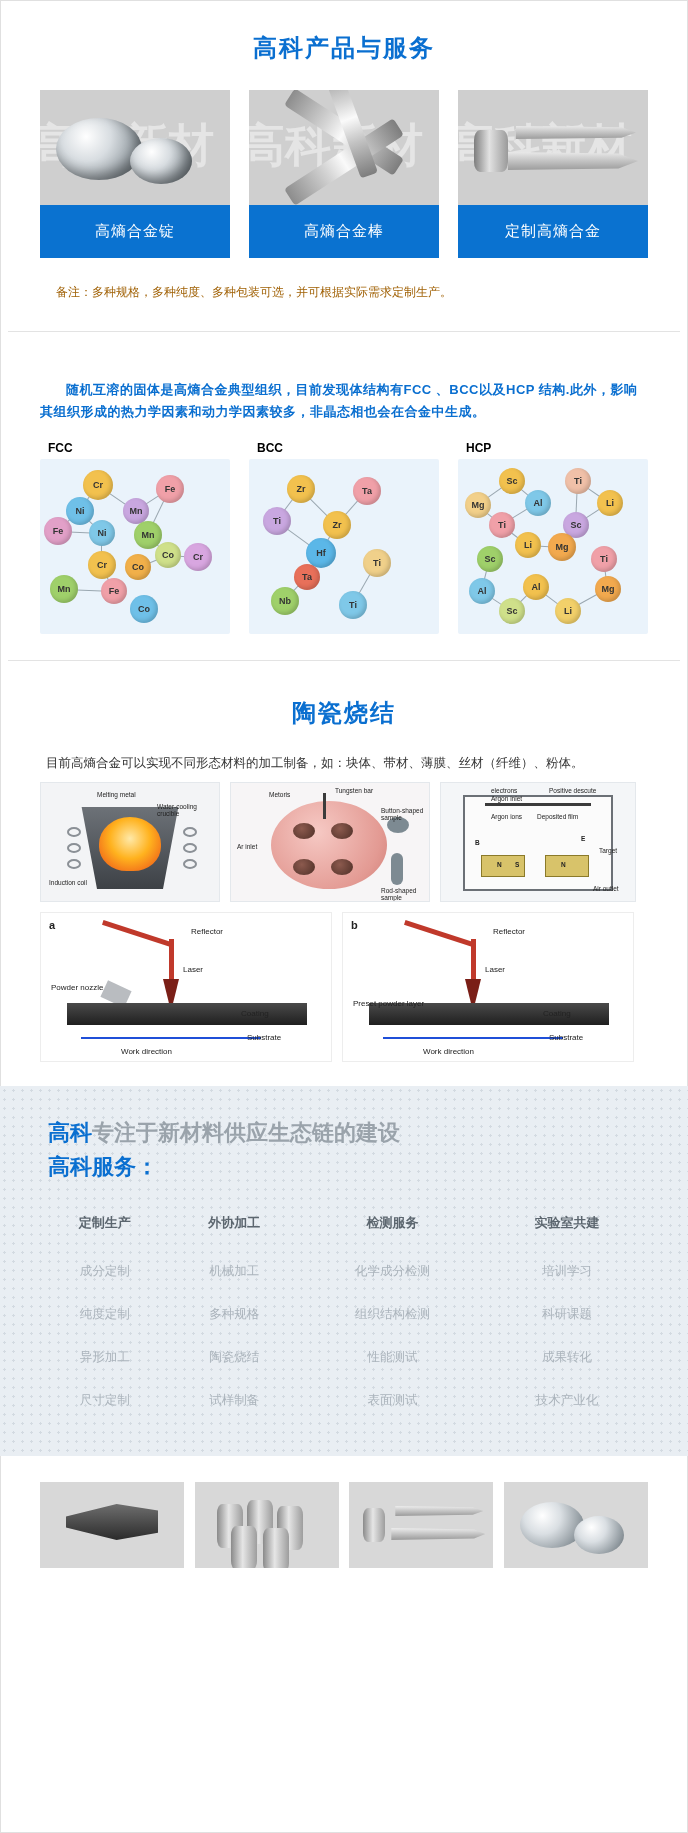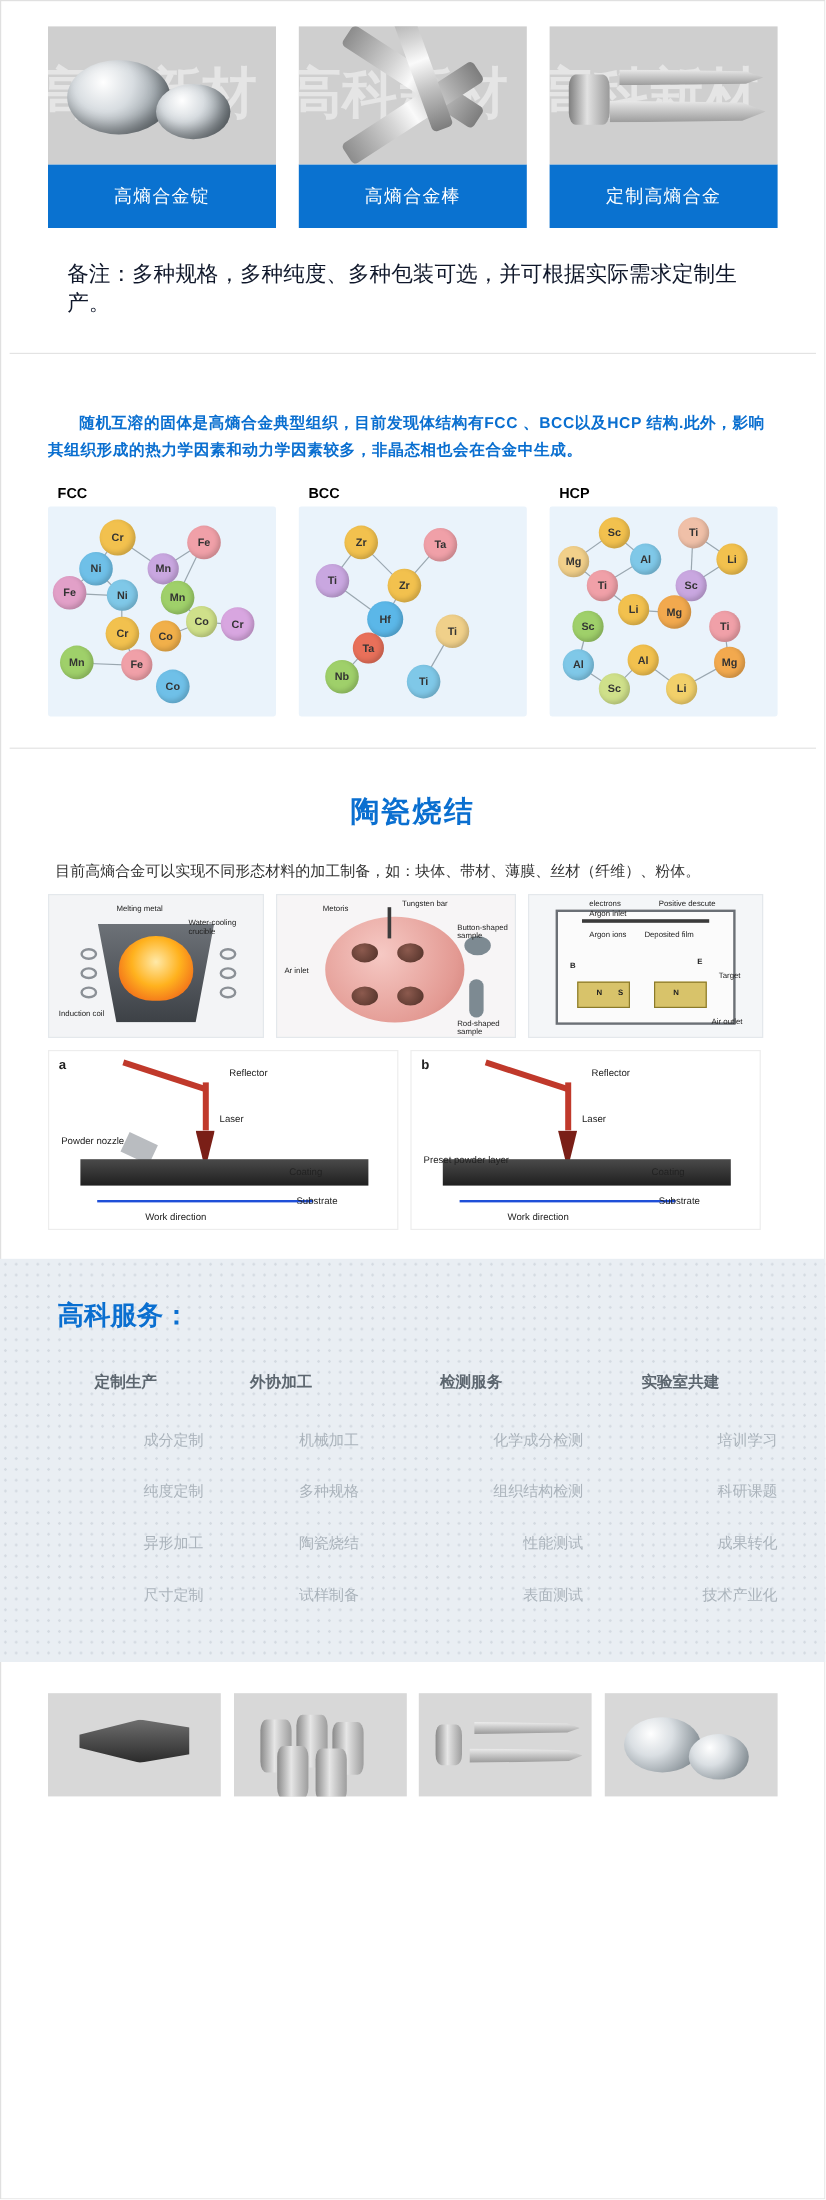--- a/index.html
+++ b/index.html
@@ -82,22 +82,22 @@
   .prod-label {
     background: #0a72d0;
     color: #fff;
     text-align: center;
     font-size: 15px;
     padding: 17px 0;
     letter-spacing: 1px;
   }
   .note {
     margin: 26px 0 0 16px;
-    font-size: 18px;
-    color: #0f172a;
+    font-size: 12px;
+    color: #a16207;
   }
   .divider { height: 1px; background: #e3e3e3; margin: 0 8px; }
 
   
   .sec-ss { padding: 34px 40px 26px 40px; }
   .ss-para {
     color: #0a6fd0;
     font-weight: bold;
     font-size: 13px;
     line-height: 22px;
@@ -202,21 +202,21 @@
     background-size: 9px 9px;
   }
   .serv-h1 { font-size: 22px; font-weight: bold; color: #9aa3ab; margin: 4px 0 2px 8px; }
   .serv-h1 .hl { color: #0a6fd0; }
   .serv-h2 { font-size: 22px; font-weight: bold; color: #0a6fd0; margin: 4px 0 22px 8px; }
   .serv-table { width: 100%; border-collapse: collapse; margin-top: 8px; }
   .serv-table th {
     font-size: 13px; font-weight: bold; color: #5c666f; padding: 10px 0 18px 0; text-align:center;
   }
   .serv-table td {
-    font-size: 12.5px; color: #aab3bb; padding: 13px 0; text-align:right;
+    font-size: 12.5px; color: #aab3bb; padding: 13px 0; text-align:center;
   }
 
   
   .sec-gal { padding: 26px 40px 30px 40px; background:#fff; }
   .gal-row { display:flex; gap: 10px; justify-content: space-between; }
   .gal {
     width: 144px; height: 86px; background:#d8d8d8; position:relative; overflow:hidden;
   }
   .g-bit {
     position:absolute; left:26px; top:22px; width:92px; height:36px;
@@ -238,20 +238,21 @@
   }
   .page-border { position:absolute; inset:0; border:1px solid #e0e0e0; pointer-events:none; }
 </style>
 </head>
 <body>
 
 <div class="page">
   <div class="page-border"></div>
 
   <section class="sec-products">
+    <h1 class="title-blue">高科产品与服务</h1>
 
     <div class="prod-row">
 
       <div class="prod-card">
         <div class="prod-img">
           <div class="wm">高科新材</div>
           <div class="ingot a"></div>
           <div class="ingot b"></div>
         </div>
         <div class="prod-label">高熵合金锭</div>
@@ -474,20 +475,23 @@
         <span class="lbl" style="left:142px;top:52px;font-size:8px;">Laser</span>
         <span class="lbl" style="left:10px;top:86px;font-size:8px;">Preset powder layer</span>
         <span class="lbl" style="left:200px;top:96px;font-size:8px;">Coating</span>
         <span class="lbl" style="left:206px;top:120px;font-size:8px;">Substrate</span>
         <span class="lbl" style="left:80px;top:134px;font-size:8px;">Work direction</span>
       </div>
     </div>
   </section>
 
   <section class="sec-serv">
+    <div class="serv-h1">
+      <span class="hl">高科</span><span>专注于新材料供应生态链的建设</span>
+    </div>
     <div class="serv-h2">高科服务：</div>
 
     <table class="serv-table">
       <thead>
         <tr>
           <th>定制生产</th>
           <th>外协加工</th>
           <th>检测服务</th>
           <th>实验室共建</th>
         </tr>

